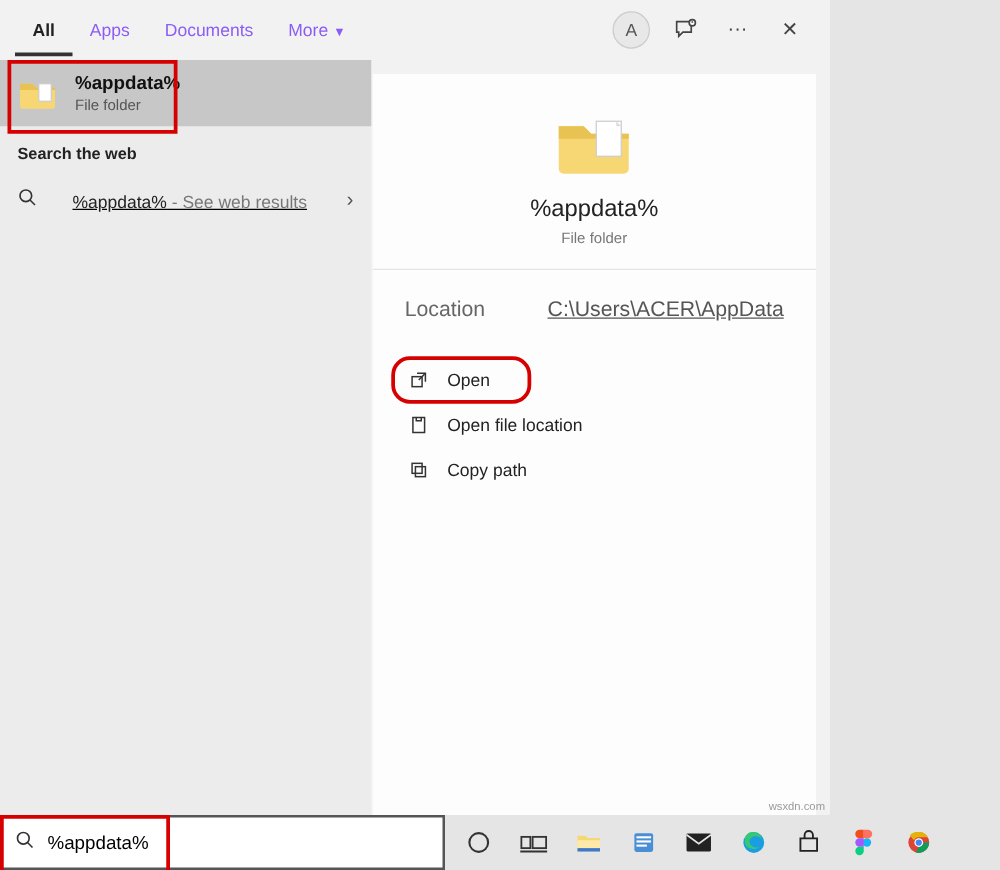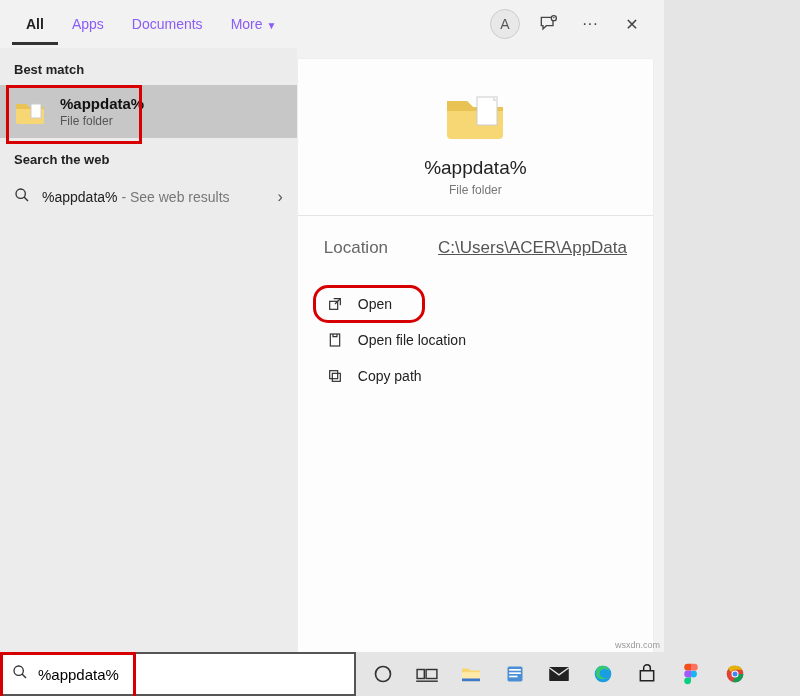--- a/index.html
+++ b/index.html
@@ -23,21 +23,21 @@
   
   .section-label { font-size: 13px; font-weight: 600; color: #222; padding: 14px 14px 8px 14px; }
 
   .result { display: flex; align-items: center; padding: 10px 14px; gap: 14px; }
   .result.selected { background: #c7c7c7; }
   .result .ricon { width: 32px; height: 32px; display:flex; align-items:center; justify-content:center;}
   .result .rtext .t1 { font-size: 15px; font-weight: 700; color: #111; }
   .result .rtext .t2 { font-size: 12px; color: #555; margin-top: 2px; }
 
   .web-result { display: flex; align-items: center; padding: 12px 14px; gap: 12px; justify-content: space-between; }
-  .web-left { display: flex; align-items: center; gap: 12px; }
+  .web-left { display: flex; align-items: center; gap: 28px; text-decoration: underline; }
   .web-text { font-size: 14px; color: #222; }
   .web-text .sub { color: #777; }
   .chevron { font-size: 16px; color: #555; }
 
   .highlight-red { outline: 3px solid #d60000; outline-offset: -2px; }
 
   
   .preview-top { display:flex; flex-direction:column; align-items:center; padding: 30px 10px 18px 10px; border-bottom: 1px solid #e4e4e4; }
   .big-folder { width: 64px; height: 54px; margin-bottom: 14px; }
   .preview-title { font-size: 19px; color: #222; font-weight: 400; }
@@ -83,21 +83,20 @@
             <path d="M19 3.5v1.5M19 6.5v.01" stroke="#444"></path>
           </svg>
       </div>
       <div class="icon-btn">···</div>
       <div class="icon-btn">✕</div>
     </div>
   </div>
 
   <div class="columns">
     <div class="left">
-      <div class="section-label">Best match</div>
 
       <div class="result selected highlight-red" style="margin:0 4px 0 4px; width:130px; padding-right:0;">
         <div class="ricon">
           <svg width="32" height="28" viewBox="0 0 32 28">
               <path d="M2 6h10l3 3h15v15a2 2 0 0 1-2 2H4a2 2 0 0 1-2-2z" fill="#f7d774"></path>
               <path d="M2 6h10l3 3h15v2H2z" fill="#e8c252"></path>
               <rect x="17" y="6" width="10" height="14" fill="#fff" stroke="#ccc"></rect>
             </svg>
         </div>
         <div class="rtext">

